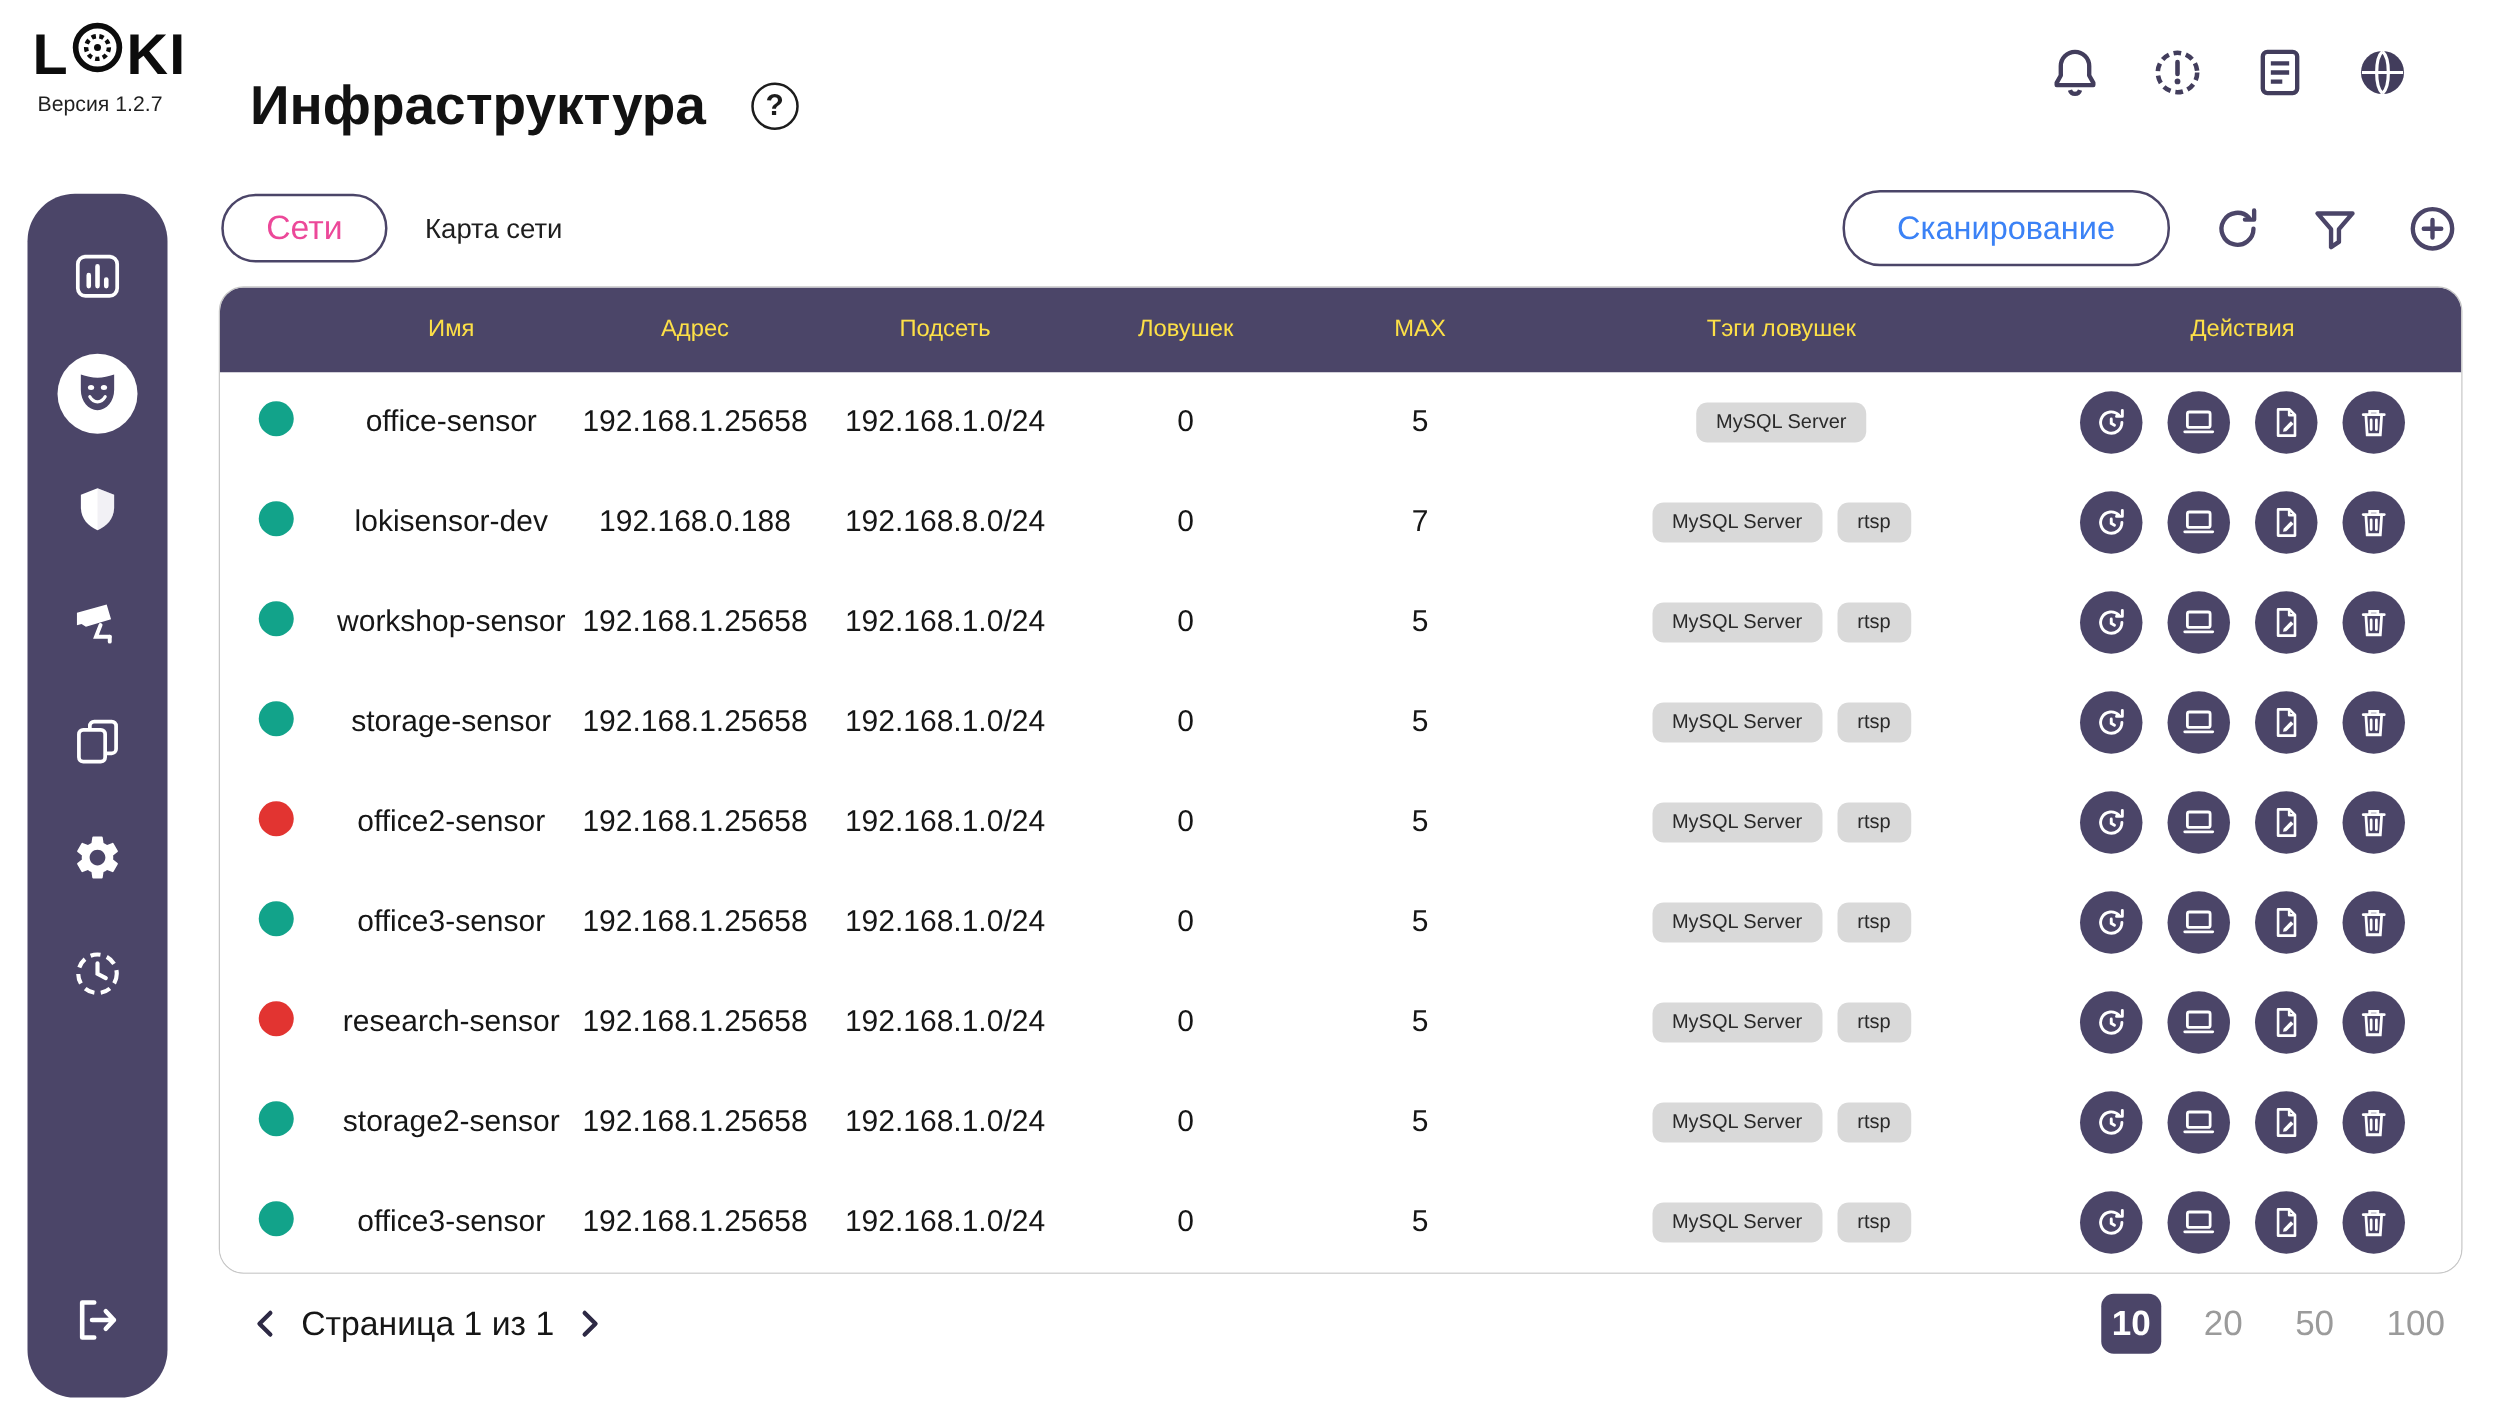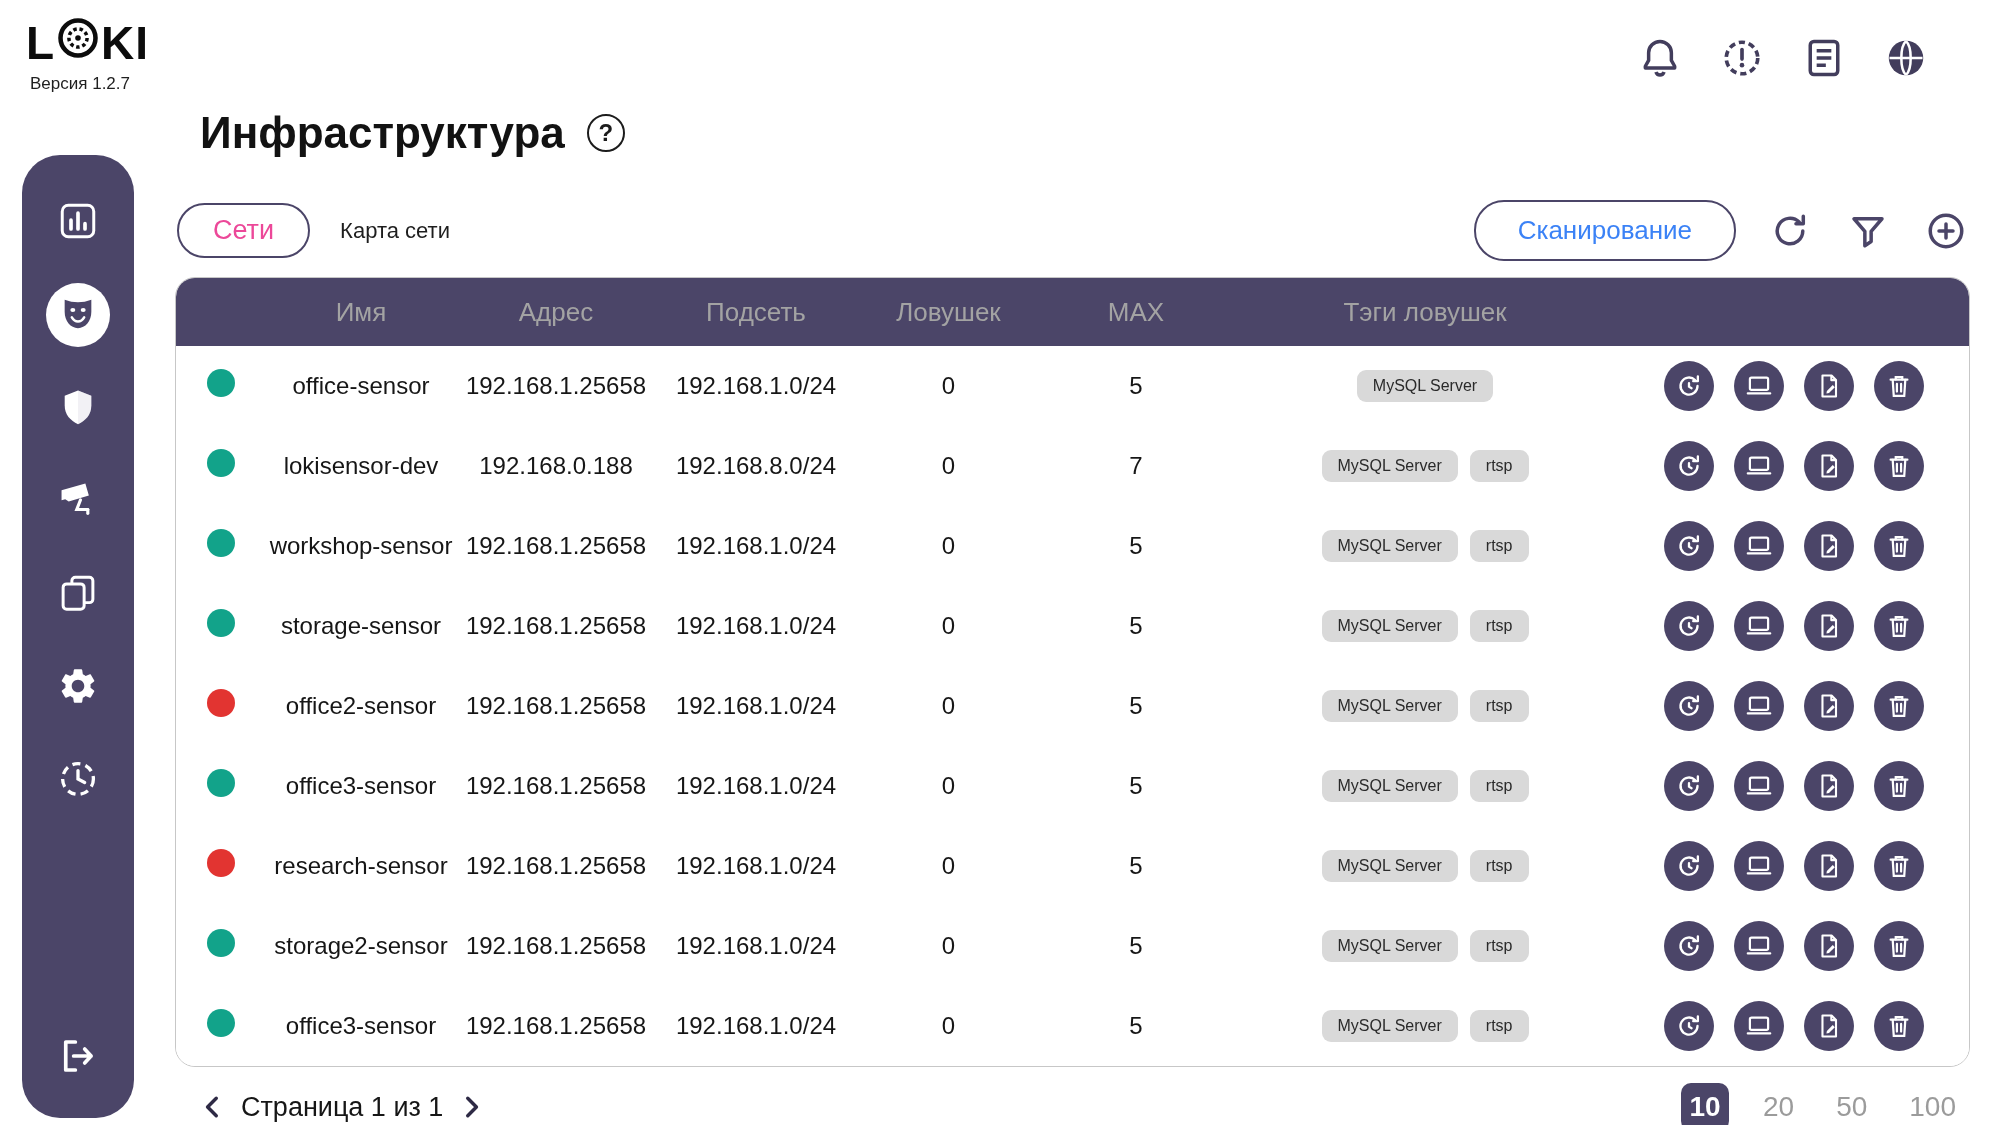--- a/index.html
+++ b/index.html
@@ -29,21 +29,21 @@
              display:flex; flex-direction:column; align-items:center; padding-top:35px; }
   .side-item { width:64px; height:64px; border-radius:50%; display:flex; align-items:center; justify-content:center;
                background:none; border:none; cursor:pointer; margin-bottom:29px; }
   .side-item svg { width:42px; height:42px; }
   .side-item.active { background:#ffffff; }
   .side-item.active svg { width:40px; height:40px; }
   .side-item.logout { margin-top:auto; margin-bottom:29px; }
 
   
   .main { position:absolute; left:175px; top:0; width:1795px; }
-  .title-row { margin-top:108px; margin-left:25px; display:flex; align-items:center; gap:22px; }
+  .title-row { margin-top:60px; margin-left:25px; display:flex; align-items:center; gap:36px; }
   .page-title { font-size:44px; font-weight:600; color:#121212; }
   .help { width:38px; height:38px; border:2.5px solid #1c1c1c; border-radius:50%;
           display:flex; align-items:center; justify-content:center;
           font-size:24px; font-weight:700; color:#1c1c1c; background:none; cursor:pointer; }
 
   .tabs-row { margin-top:42px; display:flex; align-items:center; }
   .tab-pill { border:2.5px solid var(--primary); border-radius:28px; padding:10px 34px;
               font-size:27px; color:#ec4899; background:#fff; cursor:pointer; margin-left:2px; }
   .tab-plain { font-size:22px; color:#1e1e1e; margin-left:30px; background:none; border:none; cursor:pointer; }
 
@@ -51,21 +51,21 @@
   .scan-btn { border:2px solid var(--primary); border-radius:30px; padding:13px 42px;
               font-size:26px; color:#3b82f6; background:#fff; cursor:pointer; }
   .icon-btn { width:48px; height:48px; background:none; border:none; cursor:pointer;
               display:flex; align-items:center; justify-content:center; }
   .icon-btn svg { width:42px; height:42px; }
 
   
   .table-card { margin-top:16px; width:1795px; border:1.5px solid #c7c7c7; border-radius:20px; overflow:hidden; background:#fff; }
   .thead, .trow { display:grid; grid-template-columns:90px 190px 200px 200px 185px 190px 1fr 350px; align-items:center; }
   .thead { background:var(--primary); height:68px; border-radius:18px 18px 0 0; }
-  .thead .hcell { color:#a3a3a3; font-size:26px; text-align:center; }
+  .thead .hcell { color:#fde047; font-size:19px; text-align:center; }
   .trow { height:80px; background:#fff; }
   .cell { font-size:24px; text-align:center; color:#161616; }
   .dot { display:inline-block; width:28px; height:28px; border-radius:50%; }
   .tags { display:flex; justify-content:center; align-items:center; gap:12px; }
   .tag { background:var(--tag-bg); border-radius:9px; padding:7px 16px; font-size:16px; color:#2a2a2a; white-space:nowrap; }
   .actions { display:flex; justify-content:center; align-items:center; gap:20px; }
   .action { width:50px; height:50px; border-radius:50%; background:var(--primary); border:none; cursor:pointer;
             display:flex; align-items:center; justify-content:center; }
   .action svg { width:28px; height:28px; }
 
@@ -230,20 +230,21 @@
 
   <div class="table-card">
     <div class="thead">
       <div class="hcell"></div>
       <div class="hcell">Имя</div>
       <div class="hcell">Адрес</div>
       <div class="hcell">Подсеть</div>
       <div class="hcell">Ловушек</div>
       <div class="hcell">MAX</div>
       <div class="hcell">Тэги ловушек</div>
+      <div class="hcell">Действия</div>
     </div>
     <div>
         <div class="trow">
           <div class="cell"><span class="dot" style="background:#12A38A"></span></div>
           <div class="cell">office-sensor</div>
           <div class="cell">192.168.1.25658</div>
           <div class="cell">192.168.1.0/24</div>
           <div class="cell">0</div>
           <div class="cell">5</div>
           <div class="cell tags">

